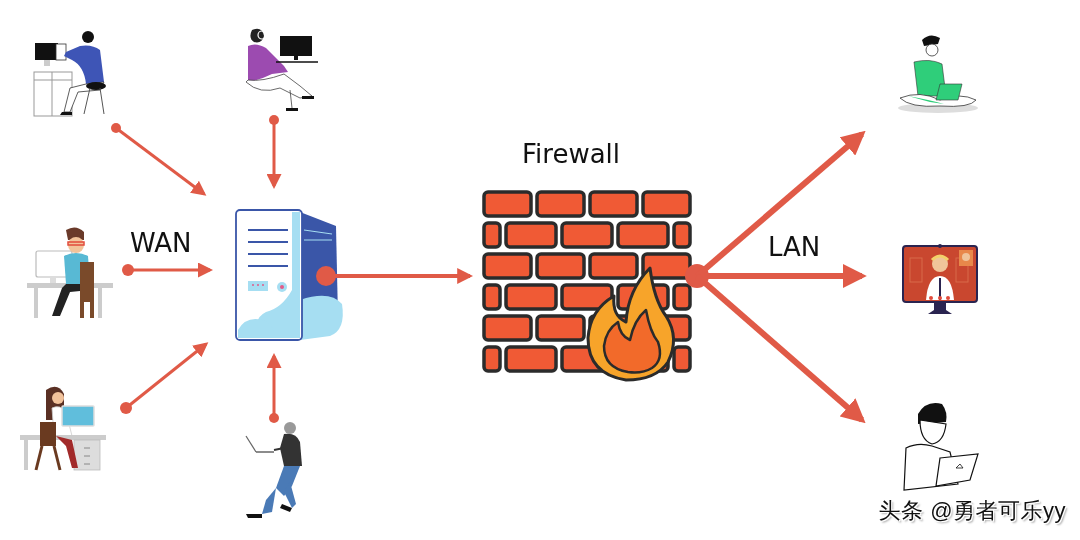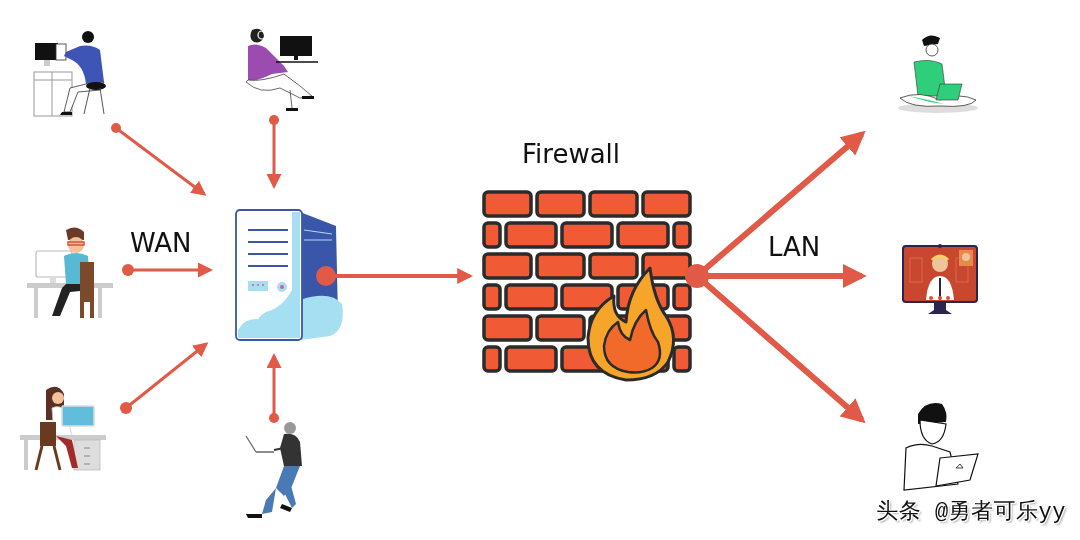--- a/index.html
+++ b/index.html
@@ -1,19 +1,19 @@
 <!DOCTYPE html>
 <html><head>
   <meta charset="utf-8">
   <style>
     html, body { margin: 0; padding: 0; background: #ffffff; }
     body { width: 1080px; height: 540px; position: relative; overflow: hidden; font-family: "DejaVu Sans", sans-serif; }
     #diagram { position: absolute; left: 0; top: 0; width: 1080px; height: 540px; }
     .label { font-family: "DejaVu Sans", sans-serif; fill: #111; }
-    .watermark { position: absolute; right: 14px; bottom: 14px; font-family: Liberation Mono, monospace; font-size: 22px; color: #111; text-shadow: 1px 1px 0 #fff, -1px -1px 0 #fff, 1px -1px 0 #fff, -1px 1px 0 #fff, 2px 2px 2px rgba(0,0,0,0.35); letter-spacing: 0.5px; }
+    .watermark { position: absolute; right: 14px; bottom: 14px; font-family: Liberation Sans, sans-serif; font-size: 22px; color: #111; text-shadow: 1px 1px 0 #fff, -1px -1px 0 #fff, 1px -1px 0 #fff, -1px 1px 0 #fff, 2px 2px 2px rgba(0,0,0,0.35); letter-spacing: 0.5px; }
   </style>
 </head>
 <body>
 
 <svg id="diagram" viewBox="0 0 1080 540" xmlns="http://www.w3.org/2000/svg">
   <defs>
     <marker id="ah" viewBox="0 0 10 10" refX="8" refY="5" markerWidth="5" markerHeight="5" orient="auto">
       <path d="M0,0 L10,5 L0,10 z" fill="#e05a47"></path>
     </marker>
     <marker id="ahBig" viewBox="0 0 10 10" refX="8" refY="5" markerWidth="4" markerHeight="4" orient="auto">

